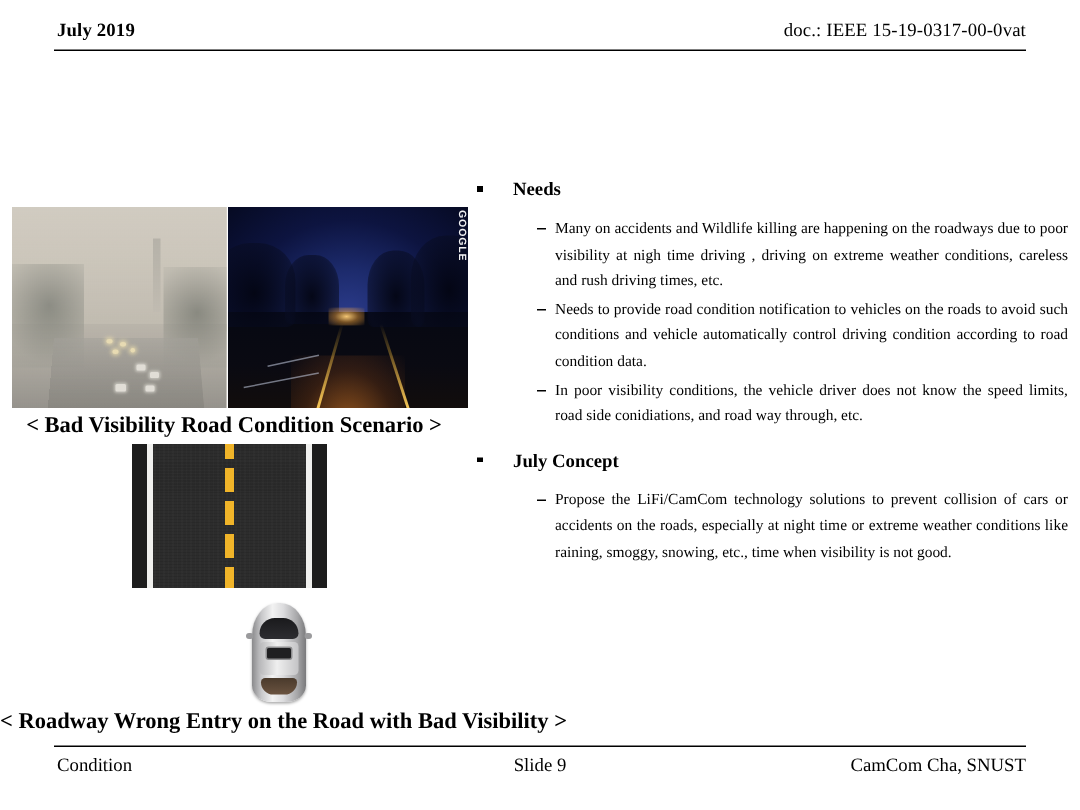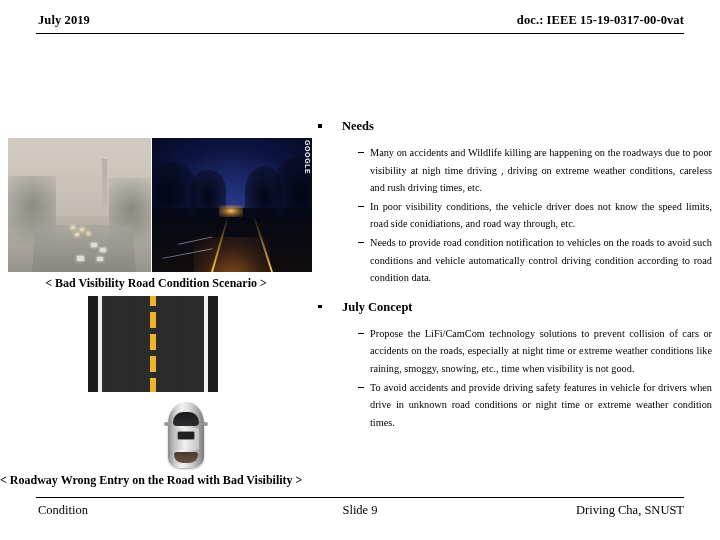--- a/index.html
+++ b/index.html
@@ -33,21 +33,21 @@
     left: 2px; top: 0;
     font-size: 12.5px;
     font-weight: bold;
     letter-spacing: 0.1px;
     white-space: nowrap;
   }
   .header-doc {
     position: absolute;
     right: 0px; top: 0;
     font-size: 12.5px;
-    font-weight: bold;
+    font-weight: normal;
     letter-spacing: 0.1px;
     white-space: nowrap;
   }
   .header-rule {
     position: absolute;
     left: 36px; top: 33px;
     width: 648px; height: 0;
     border-top: 1.4px solid #000;
   }
 
@@ -164,21 +164,21 @@
     font-weight: bold;
     color: #ffffff;
     letter-spacing: 0.6px;
     writing-mode: vertical-rl;
     text-orientation: mixed;
     opacity: 0.95;
   }
 
   .caption {
     position: absolute;
-    font-size: 12px;
+    font-size: 15px;
     font-weight: bold;
     text-align: center;
     white-space: nowrap;
   }
   .caption-fog {
     left: 0px; top: 276px; width: 312px;
   }
   .caption-road {
     left: 0px; top: 473px; width: 292px;
   }
@@ -414,45 +414,41 @@
       <span class="sq"></span>
       <span>Needs</span>
     </div>
     <div class="spacer-needs"></div>
     <div class="lvl2">
       <span class="dash"></span>
       <span>Many on accidents and  Wildlife killing are happening on the roadways due to poor visibility at nigh time driving , driving on extreme weather conditions, careless and rush driving times, etc.</span>
     </div>
     <div class="lvl2">
       <span class="dash"></span>
-      <span>In poor visibility conditions, the vehicle driver does not know the speed limits, road side conidiations, and road way through, etc.</span>
+      <span>Needs to provide road condition notification to vehicles on the roads to avoid such conditions and vehicle automatically control driving condition according to road condition data.</span>
     </div>
     <div class="lvl2">
       <span class="dash"></span>
-      <span>Needs to provide road condition notification to vehicles on the roads to avoid such conditions and vehicle automatically control driving condition according to road condition data.</span>
+      <span>In poor visibility conditions, the vehicle driver does not know the speed limits, road side conidiations, and road way through, etc.</span>
     </div>
 
     <div class="spacer-concept"></div>
 
     <div class="lvl1">
       <span class="sq"></span>
       <span>July Concept</span>
     </div>
     <div class="spacer-needs"></div>
     <div class="lvl2">
       <span class="dash"></span>
       <span>Propose the LiFi/CamCom technology solutions to prevent collision of cars or accidents on the roads, especially at night time or extreme weather conditions like raining, smoggy, snowing, etc., time when visibility is not good.</span>
     </div>
-    <div class="lvl2">
-      <span class="dash"></span>
-      <span>To avoid accidents and provide driving safety features in vehicle for drivers when drive in unknown road conditions or night time or extreme weather condition times.</span>
-    </div>
 
   </div>
 
   <div class="footer-rule"></div>
   <div class="footer">
     <div class="footer-left">Condition</div>
     <div class="footer-center">Slide 9</div>
-    <div class="footer-right">Driving Cha, SNUST</div>
+    <div class="footer-right">CamCom Cha, SNUST</div>
   </div>
 
 </div>
 
 </body></html>

